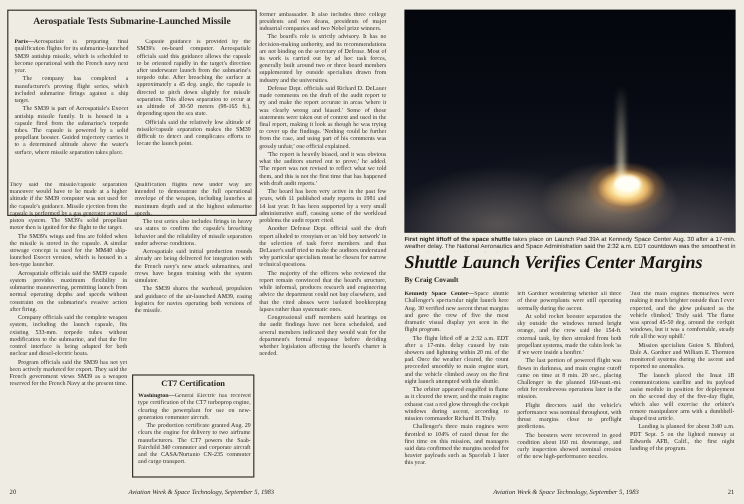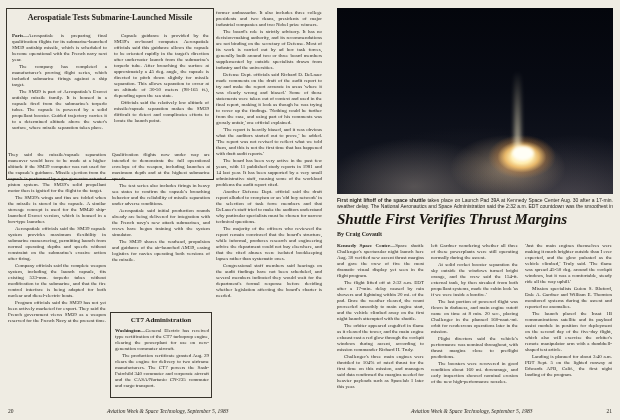--- a/index.html
+++ b/index.html
@@ -72,21 +72,21 @@
   </div>
 
   <div class="col" style="left:112px;top:152px;width:98px;height:156px;">
     <p class="flush">Qualification flights now under way are intended to demonstrate the full operational envelope of the weapon, including launches at maximum depth and at the highest submarine speeds.</p>
     <p>The test series also includes firings in heavy sea states to confirm the capsule's broaching behavior and the reliability of missile separation under adverse conditions.</p>
     <p>Aerospatiale said initial production rounds already are being delivered for integration with the French navy's new attack submarines, and crews have begun training with the system simulator.</p>
     <p>The SM39 shares the warhead, propulsion and guidance of the air-launched AM39, easing logistics for navies operating both versions of the missile.</p>
   </div>
 
   <section class="boxed" style="left:110px;top:312px;width:102px;height:86px;">
-    <h3 class="ct7-head">CT7 Administration</h3>
+    <h3 class="ct7-head">CT7 Certification</h3>
     <div class="bcol" style="left:4px;top:15px;width:94px;height:66px;">
       <p class="flush"><span class="dl">Washington—</span><span>General Electric has received type certification of the CT7 turboprop engine, clearing the powerplant for use on new-generation commuter aircraft.</span></p>
       <p>The production certificate granted Aug. 29 clears the engine for delivery to two airframe manufacturers. The CT7 powers the Saab-Fairchild 340 commuter and corporate aircraft and the CASA/Nurtanio CN-235 commuter and cargo transport.</p>
     </div>
   </section>
 
   <div class="col" style="left:216px;top:10px;width:106px;height:388px;">
     <p class="flush">former ambassador. It also includes three college presidents and two deans, presidents of major industrial companies and two Nobel prize winners.</p>
     <p>The board's role is strictly advisory. It has no decision-making authority, and its recommendations are not binding on the secretary of Defense. Most of its work is carried out by ad hoc task forces, generally built around two or three board members supplemented by outside specialists drawn from industry and the universities.</p>
     <p>Defense Dept. officials said Richard D. DeLauer made comments on the draft of the audit report to try and make the report accurate in areas 'where it was clearly wrong and biased.' Some of those statements were taken out of context and used in the final report, making it look as though he was trying to cover up the findings. 'Nothing could be further from the case, and using part of his comments was grossly unfair,' one official explained.</p>
@@ -97,21 +97,21 @@
     <p>Congressional staff members said hearings on the audit findings have not been scheduled, and several members indicated they would wait for the department's formal response before deciding whether legislation affecting the board's charter is needed.</p>
   </div>
 
   <div class="photo">
     <div class="plume"></div>
     <div class="flare"></div>
   </div>
 
   <p class="caption"><span class="cap-lead">First night liftoff of the space shuttle</span><span> takes place on Launch Pad 39A at Kennedy Space Center Aug. 30 after a 17-min. weather delay. The National Aeronautics and Space Administration said the 2:32 a.m. EDT countdown was the smoothest in the shuttle program, with weather the only concern.</span></p>
 
-  <h1 class="main-headline">Shuttle First Verifies Thrust Margins</h1>
+  <h1 class="main-headline">Shuttle Launch Verifies Center Margins</h1>
   <div class="byline">By Craig Covault</div>
 
   <div class="col" style="left:337px;top:243px;width:87px;height:157px;">
     <p class="flush"><span class="dl">Kennedy Space Center—</span><span>Space shuttle Challenger's spectacular night launch here Aug. 30 verified new ascent thrust margins and gave the crew of five the most dramatic visual display yet seen in the flight program.</span></p>
     <p>The flight lifted off at 2:32 a.m. EDT after a 17-min. delay caused by rain showers and lightning within 20 mi. of the pad. Once the weather cleared, the count proceeded smoothly to main engine start, and the vehicle climbed away on the first night launch attempted with the shuttle.</p>
     <p>The orbiter appeared engulfed in flame as it cleared the tower, and the main engine exhaust cast a red glow through the cockpit windows during ascent, according to mission commander Richard H. Truly.</p>
     <p>Challenger's three main engines were throttled to 104% of rated thrust for the first time on this mission, and managers said data confirmed the margins needed for heavier payloads such as Spacelab 1 later this year.</p>
   </div>
   <div class="col" style="left:431px;top:243px;width:87px;height:157px;">
     <p class="flush">left Gardner wondering whether all three of these powerplants were still operating normally during the ascent.</p>

